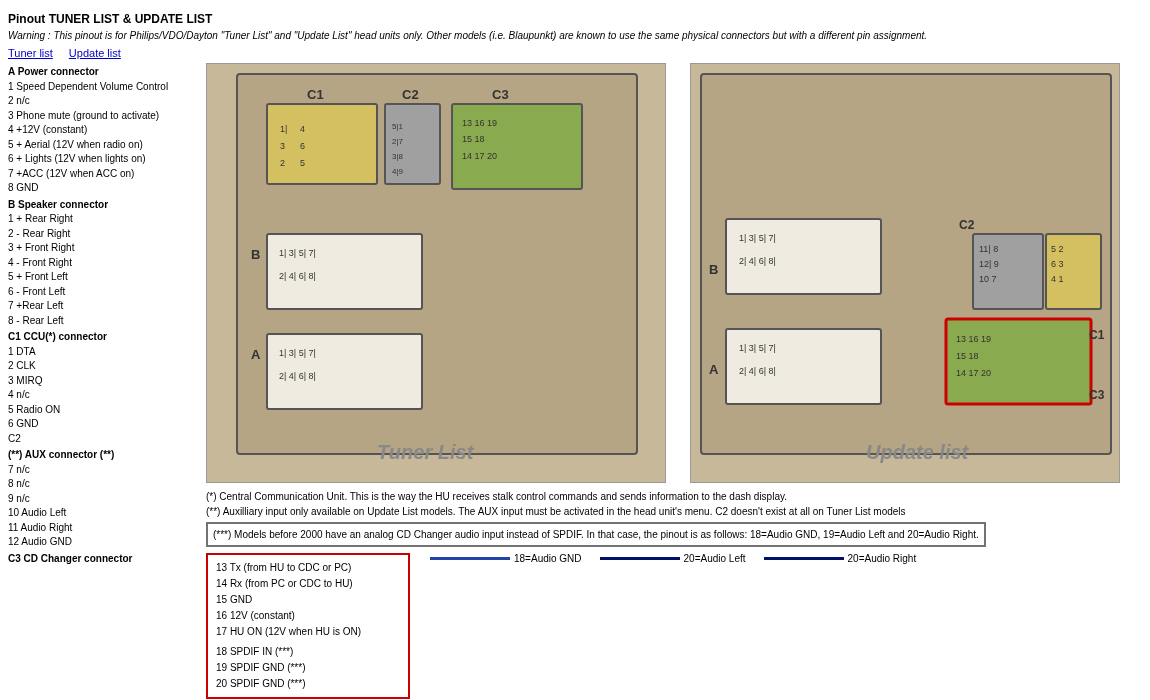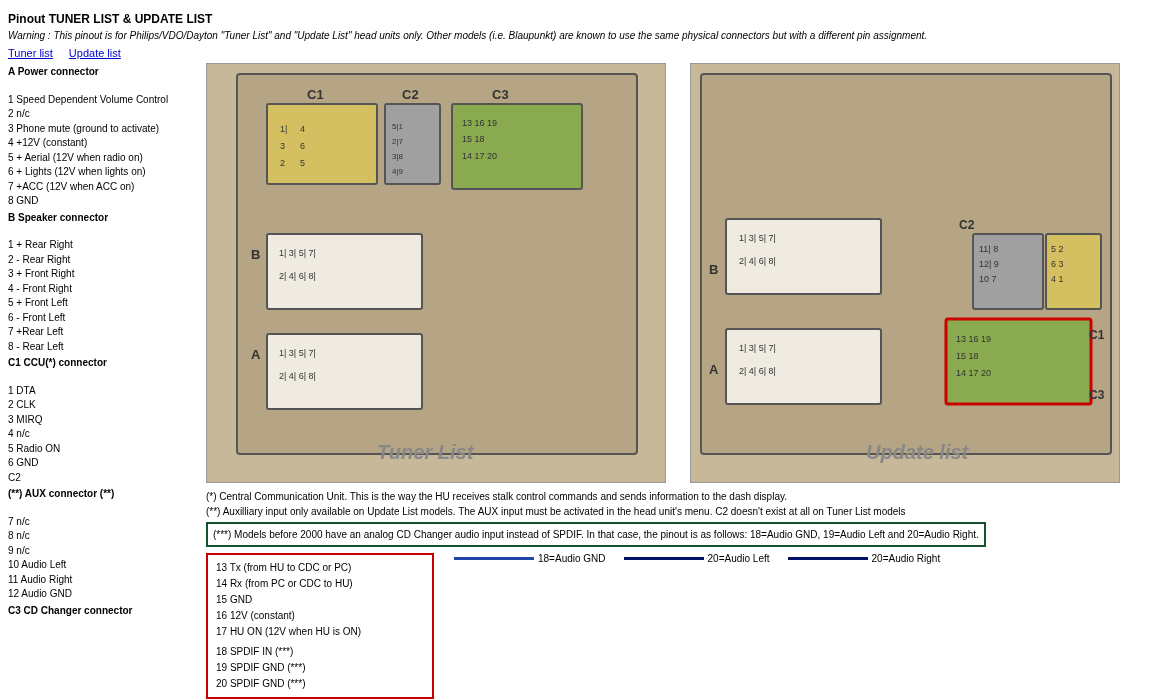--- a/index.html
+++ b/index.html
@@ -38,21 +38,20 @@
     }
     .section-header {
       font-weight: bold;
       font-size: 10px;
       margin-top: 2px;
     }
     .pin-list {
       list-style: none;
       font-size: 10px;
       line-height: 1.45;
-      margin-top: 13px;
     }
     .diagrams-row {
       display: flex;
       gap: 24px;
       margin-bottom: 6px;
     }
     .diagram-container {
       position: relative;
       border: 1px solid #999;
       background: #c8b89a;
@@ -60,38 +59,38 @@
       height: 420px;
       overflow: hidden;
     }
     
     .footnotes {
       font-size: 10px;
       margin-top: 4px;
       line-height: 1.5;
     }
     .footnote-highlight {
-      border: 2px solid #14532d;
+      border: 2px solid #737373;
       padding: 3px 5px;
       margin-top: 3px;
       display: inline-block;
     }
     
     .bottom-section {
       display: flex;
       margin-top: 6px;
       align-items: flex-start;
       gap: 20px;
     }
     .cdc-box {
       border: 2px solid #cc0000;
       padding: 5px 8px;
       font-size: 10px;
       line-height: 1.6;
-      width: 228px;
+      width: 204px;
     }
     .wire-diagram {
       display: flex;
       flex-direction: row;
       gap: 18px;
       font-size: 10px;
     }
     .wire-row {
       display: flex;
       align-items: center;

